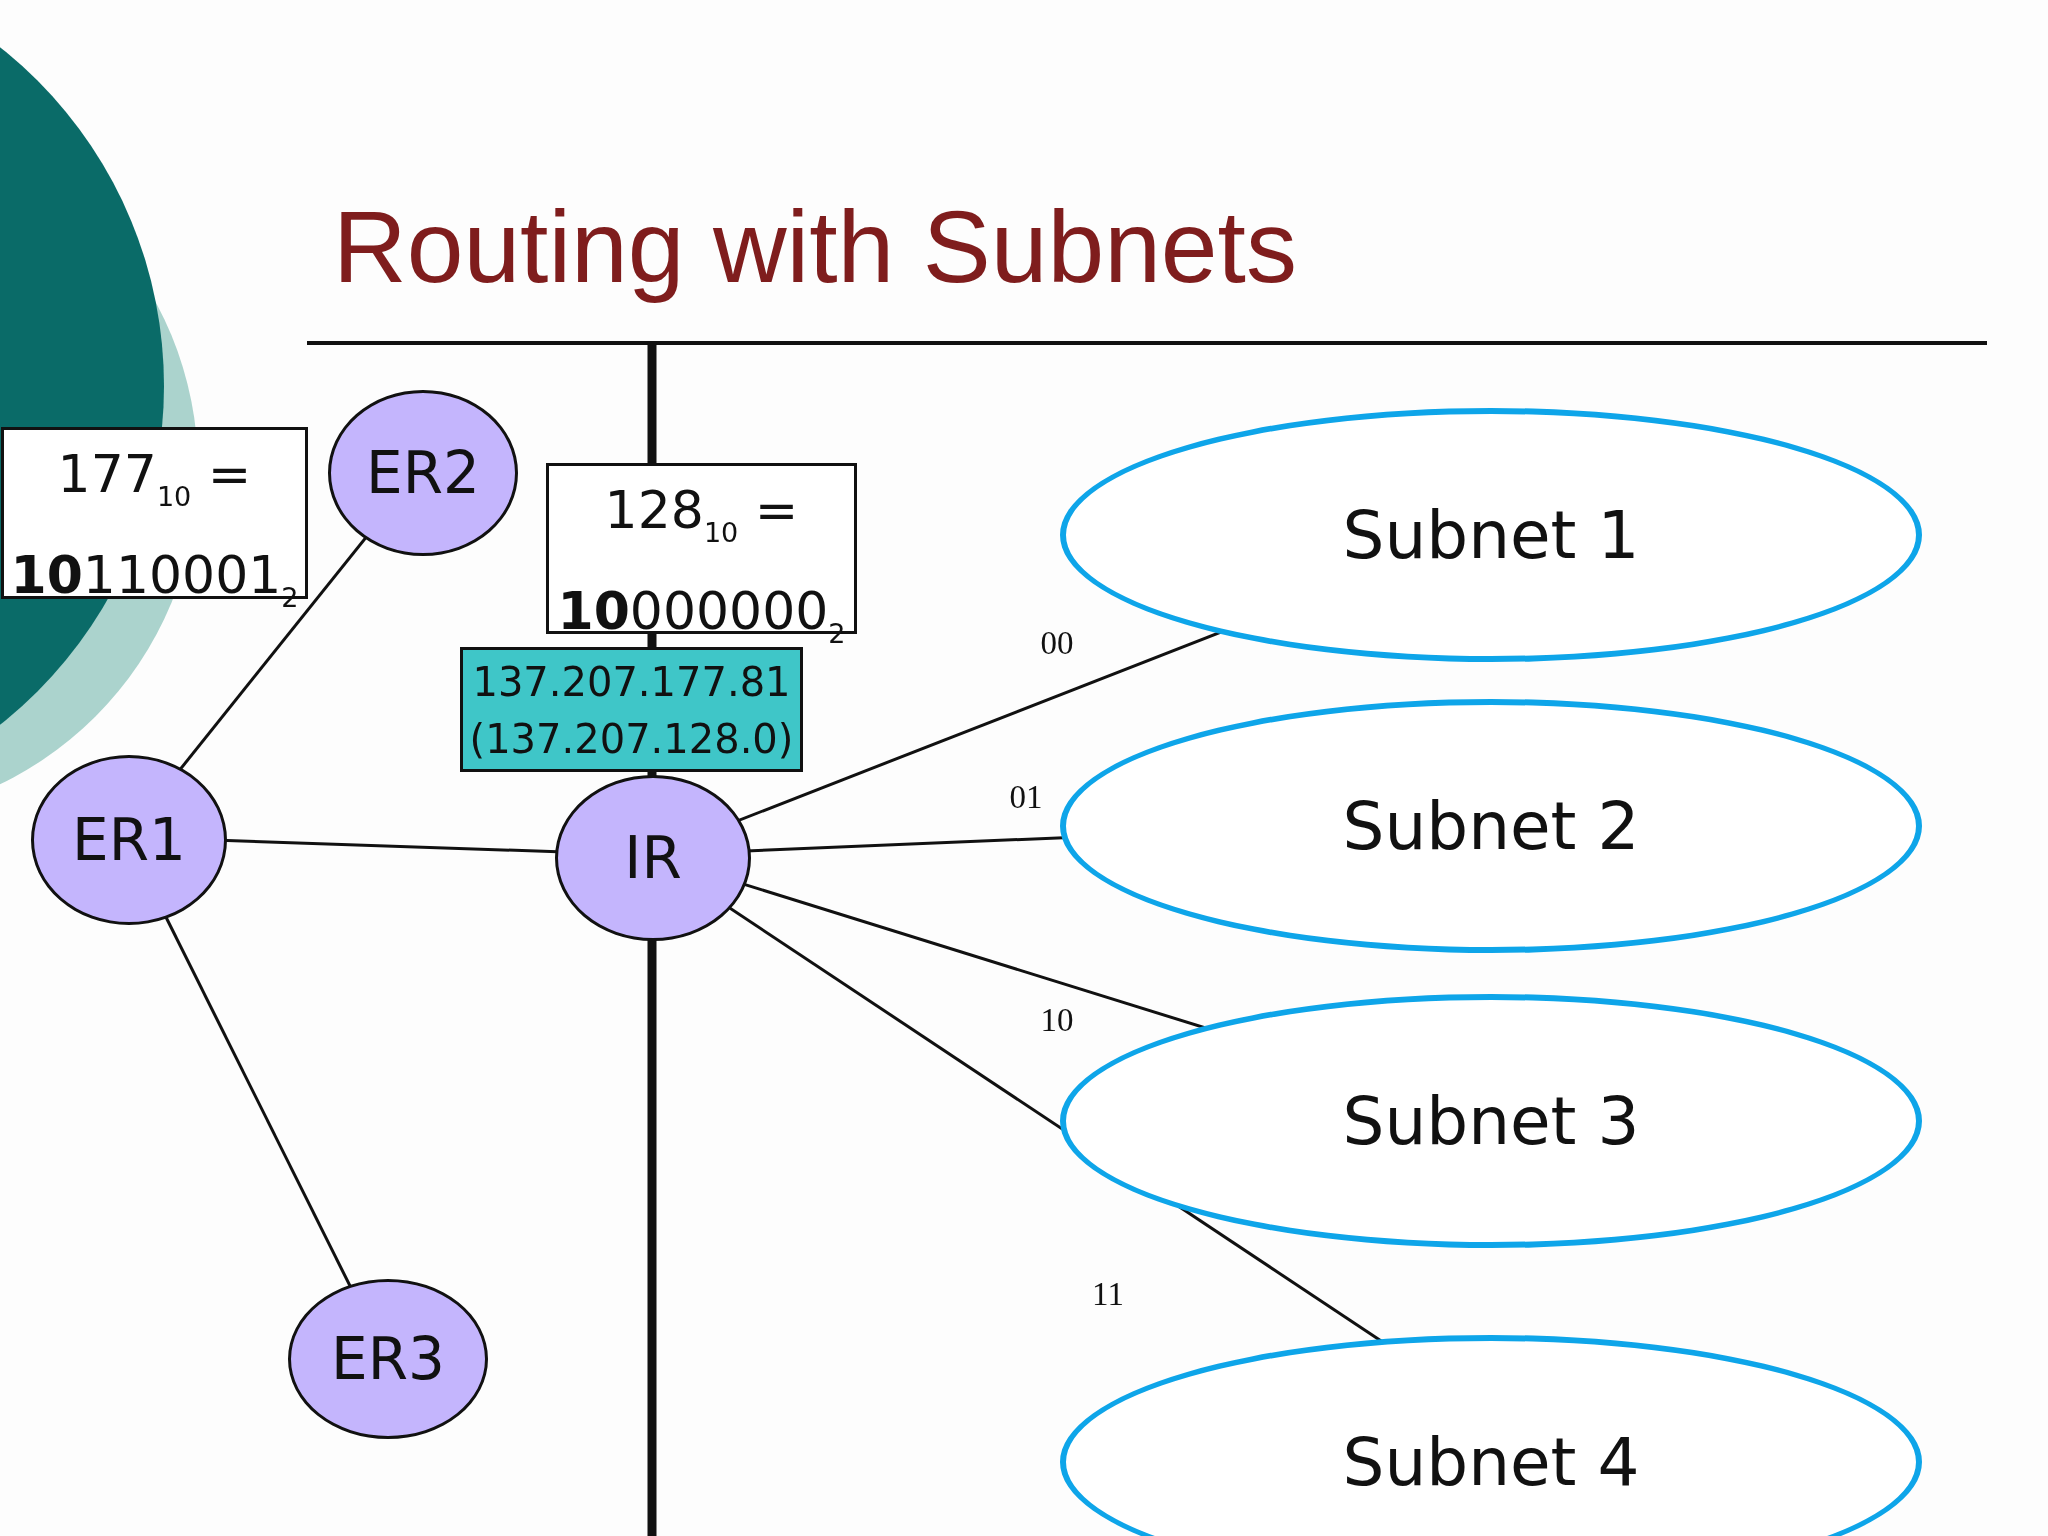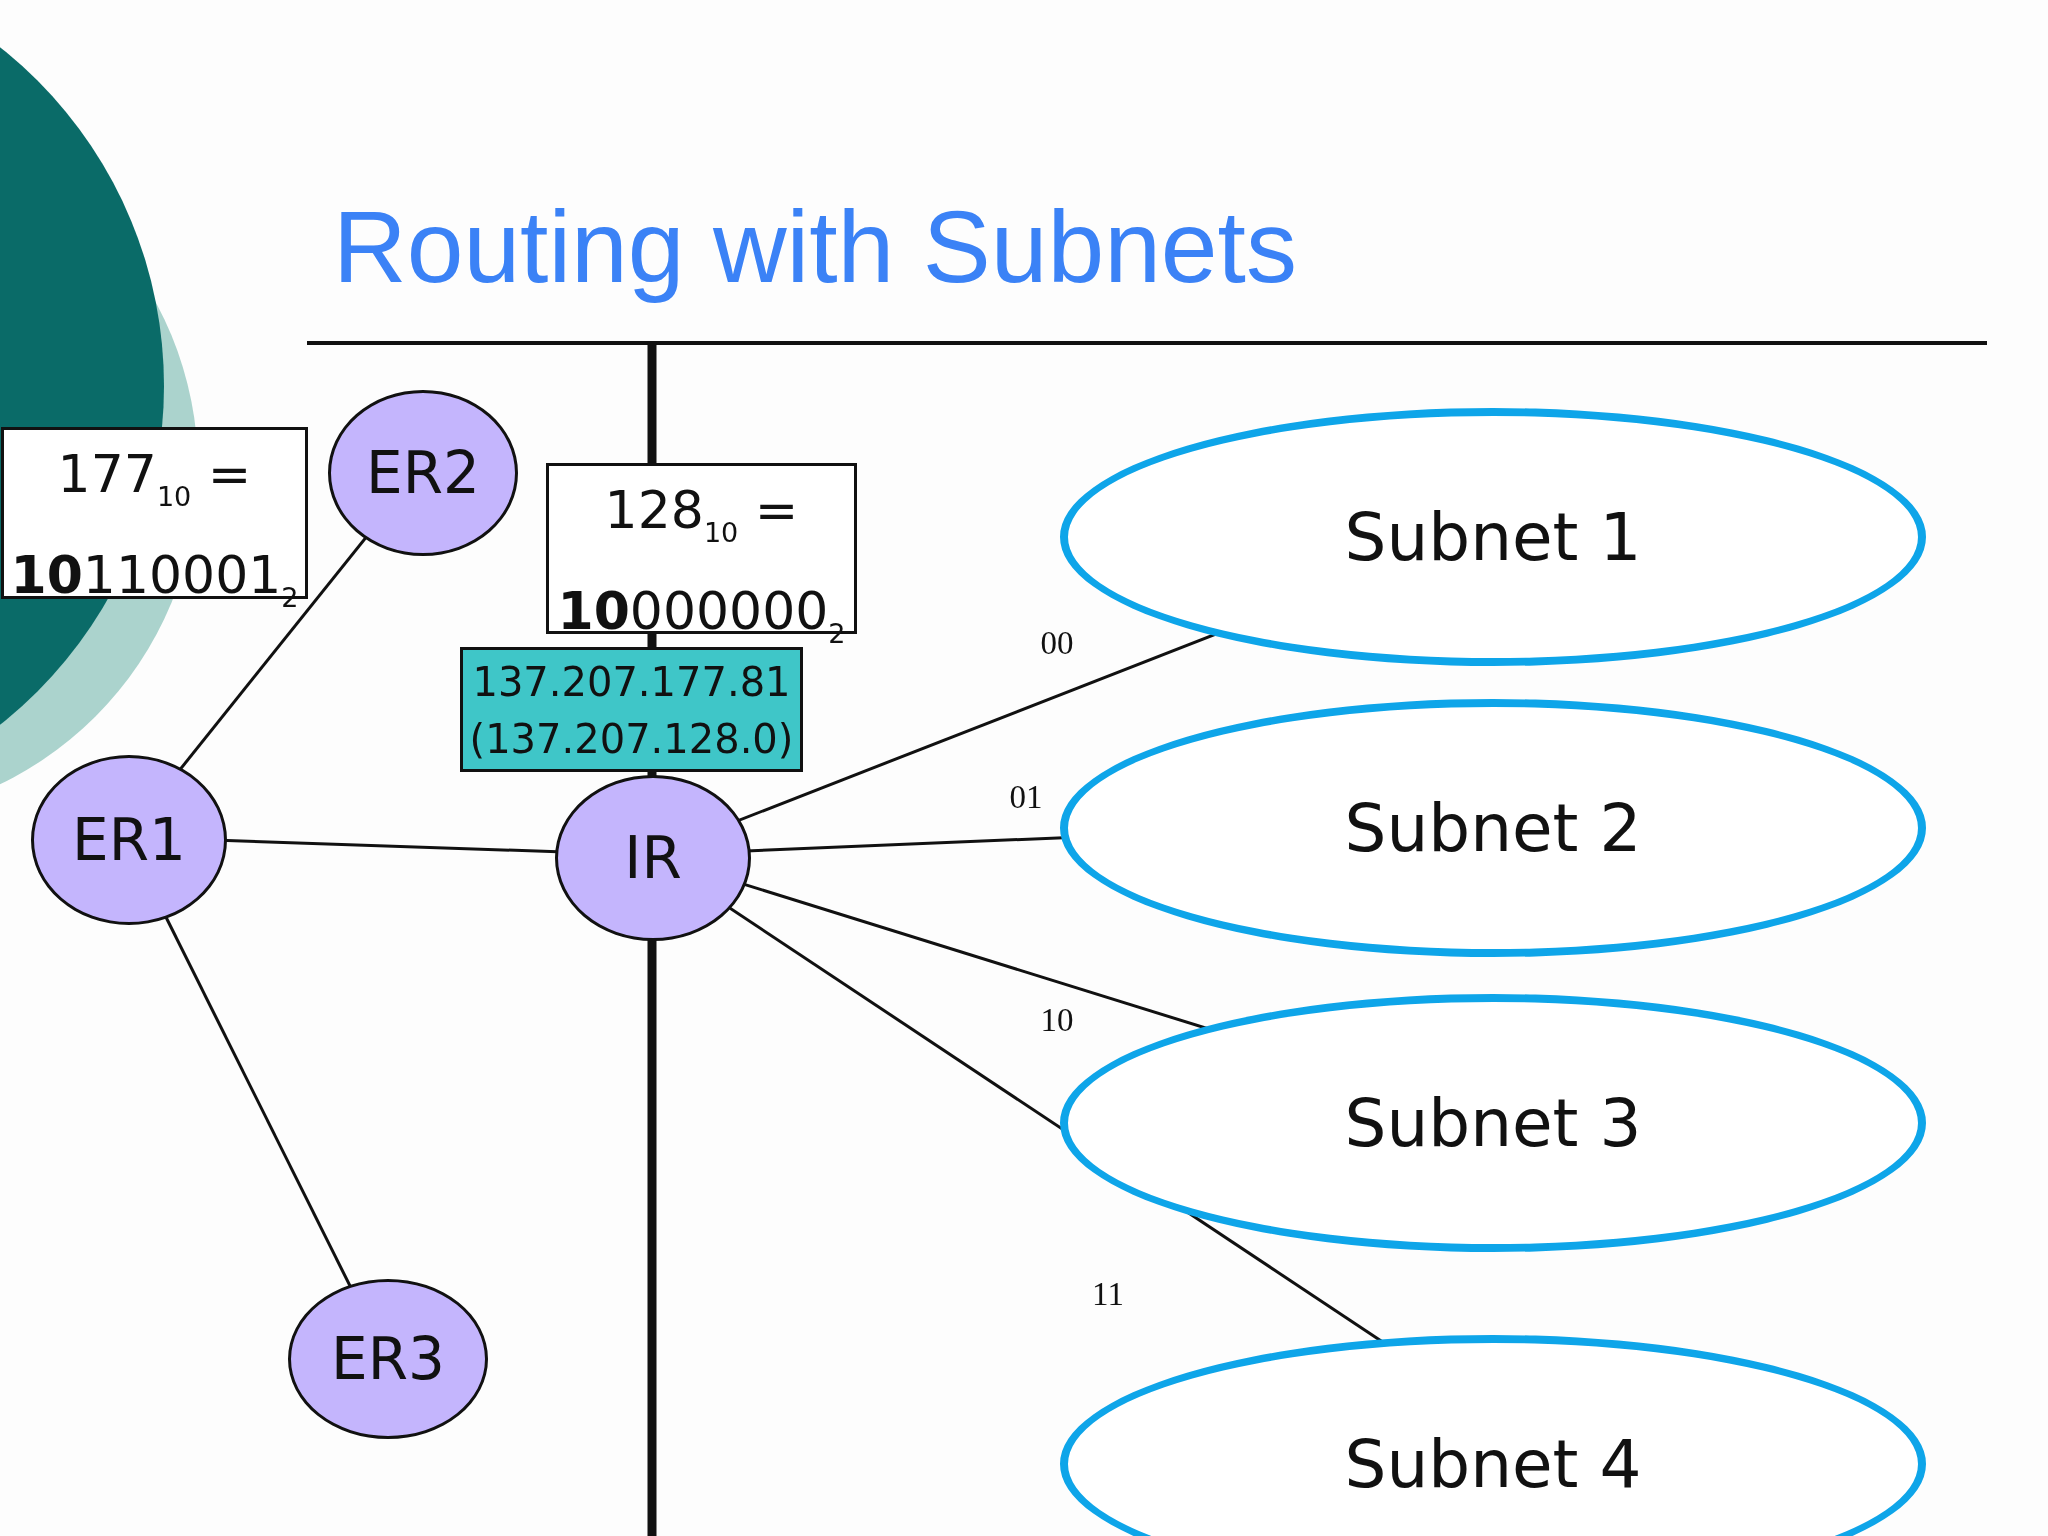--- a/index.html
+++ b/index.html
@@ -26,21 +26,21 @@
     position: absolute;
     left: 307px; top: 341px;
     width: 1680px; height: 4px;
     background: #111;
   }
   svg.wires { position: absolute; left: 0; top: 0; }
   
   .subnet {
     position: absolute;
     width: 850px; height: 242px;
-    border: 8px solid #0ea5e9;
+    border: 6px solid #0ea5e9;
     border-radius: 50%;
     background: #fff;
     display: flex; align-items: center; justify-content: center;
   }
   .subnet .subnet-label {
     font-size: 66px;
     letter-spacing: 0px;
     white-space: nowrap;
   }
   
@@ -83,21 +83,21 @@
     white-space: nowrap;
     font-family: Liberation Serif, serif;
   }
 </style>
 </head>
 <body>
 
 <div class="decor-circle" style="left: -502px; top: 119px; width: 700px; height: 700px; background: rgb(171, 211, 205);"></div>
 <div class="decor-circle" style="left: -700px; top: -46px; width: 864px; height: 864px; background: rgb(10, 107, 104);"></div>
 
-<div class="slide-title" style="color: #3b82f6;">Routing with Subnets</div>
+<div class="slide-title" style="color: #7f1d1d;">Routing with Subnets</div>
 <div class="hrule"></div>
 
 <svg class="wires" width="2048" height="1536" viewBox="0 0 2048 1536">
   <line x1="652" y1="343" x2="652" y2="1536" stroke="#111" stroke-width="9"></line>
   <line x1="420" y1="470" x2="126" y2="837" stroke="#111" stroke-width="3"></line>
   <line x1="126" y1="837" x2="650" y2="855" stroke="#111" stroke-width="3"></line>
   <line x1="126" y1="837" x2="385" y2="1356" stroke="#111" stroke-width="3"></line>
   <line x1="650" y1="855" x2="1485" y2="529" stroke="#111" stroke-width="3"></line>
   <line x1="650" y1="855" x2="1485" y2="820" stroke="#111" stroke-width="3"></line>
   <line x1="650" y1="855" x2="1485" y2="1115" stroke="#111" stroke-width="3"></line>

